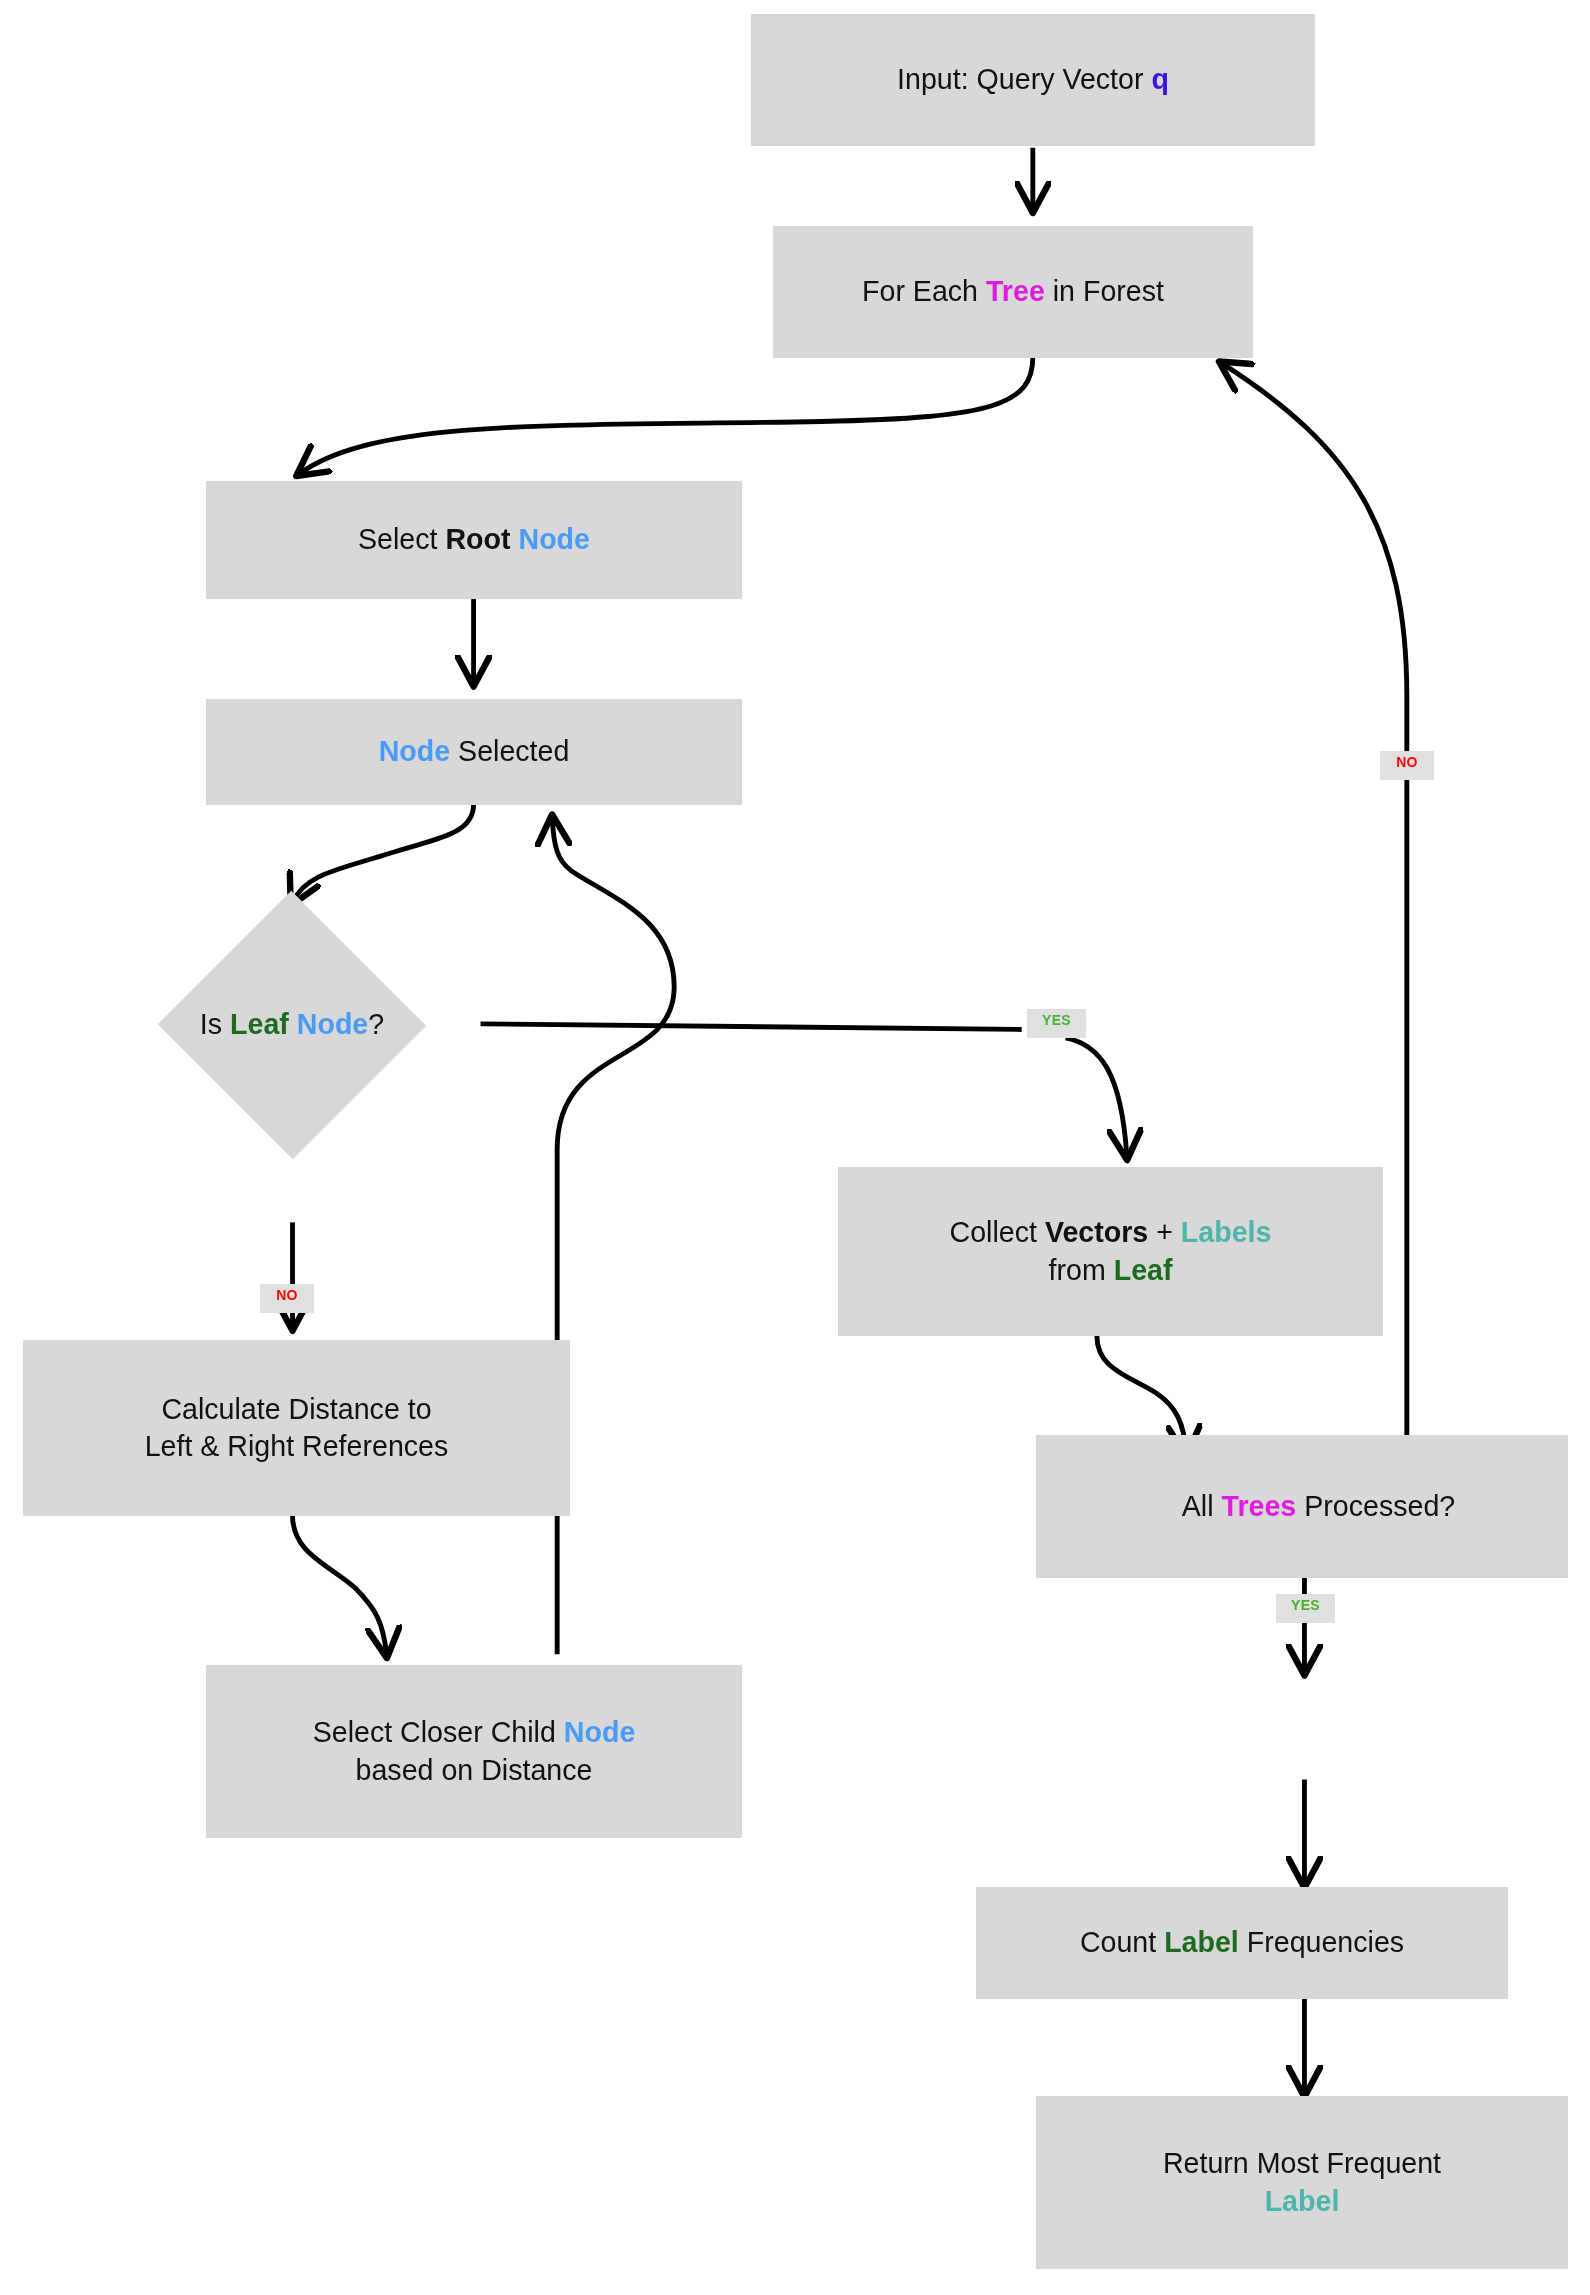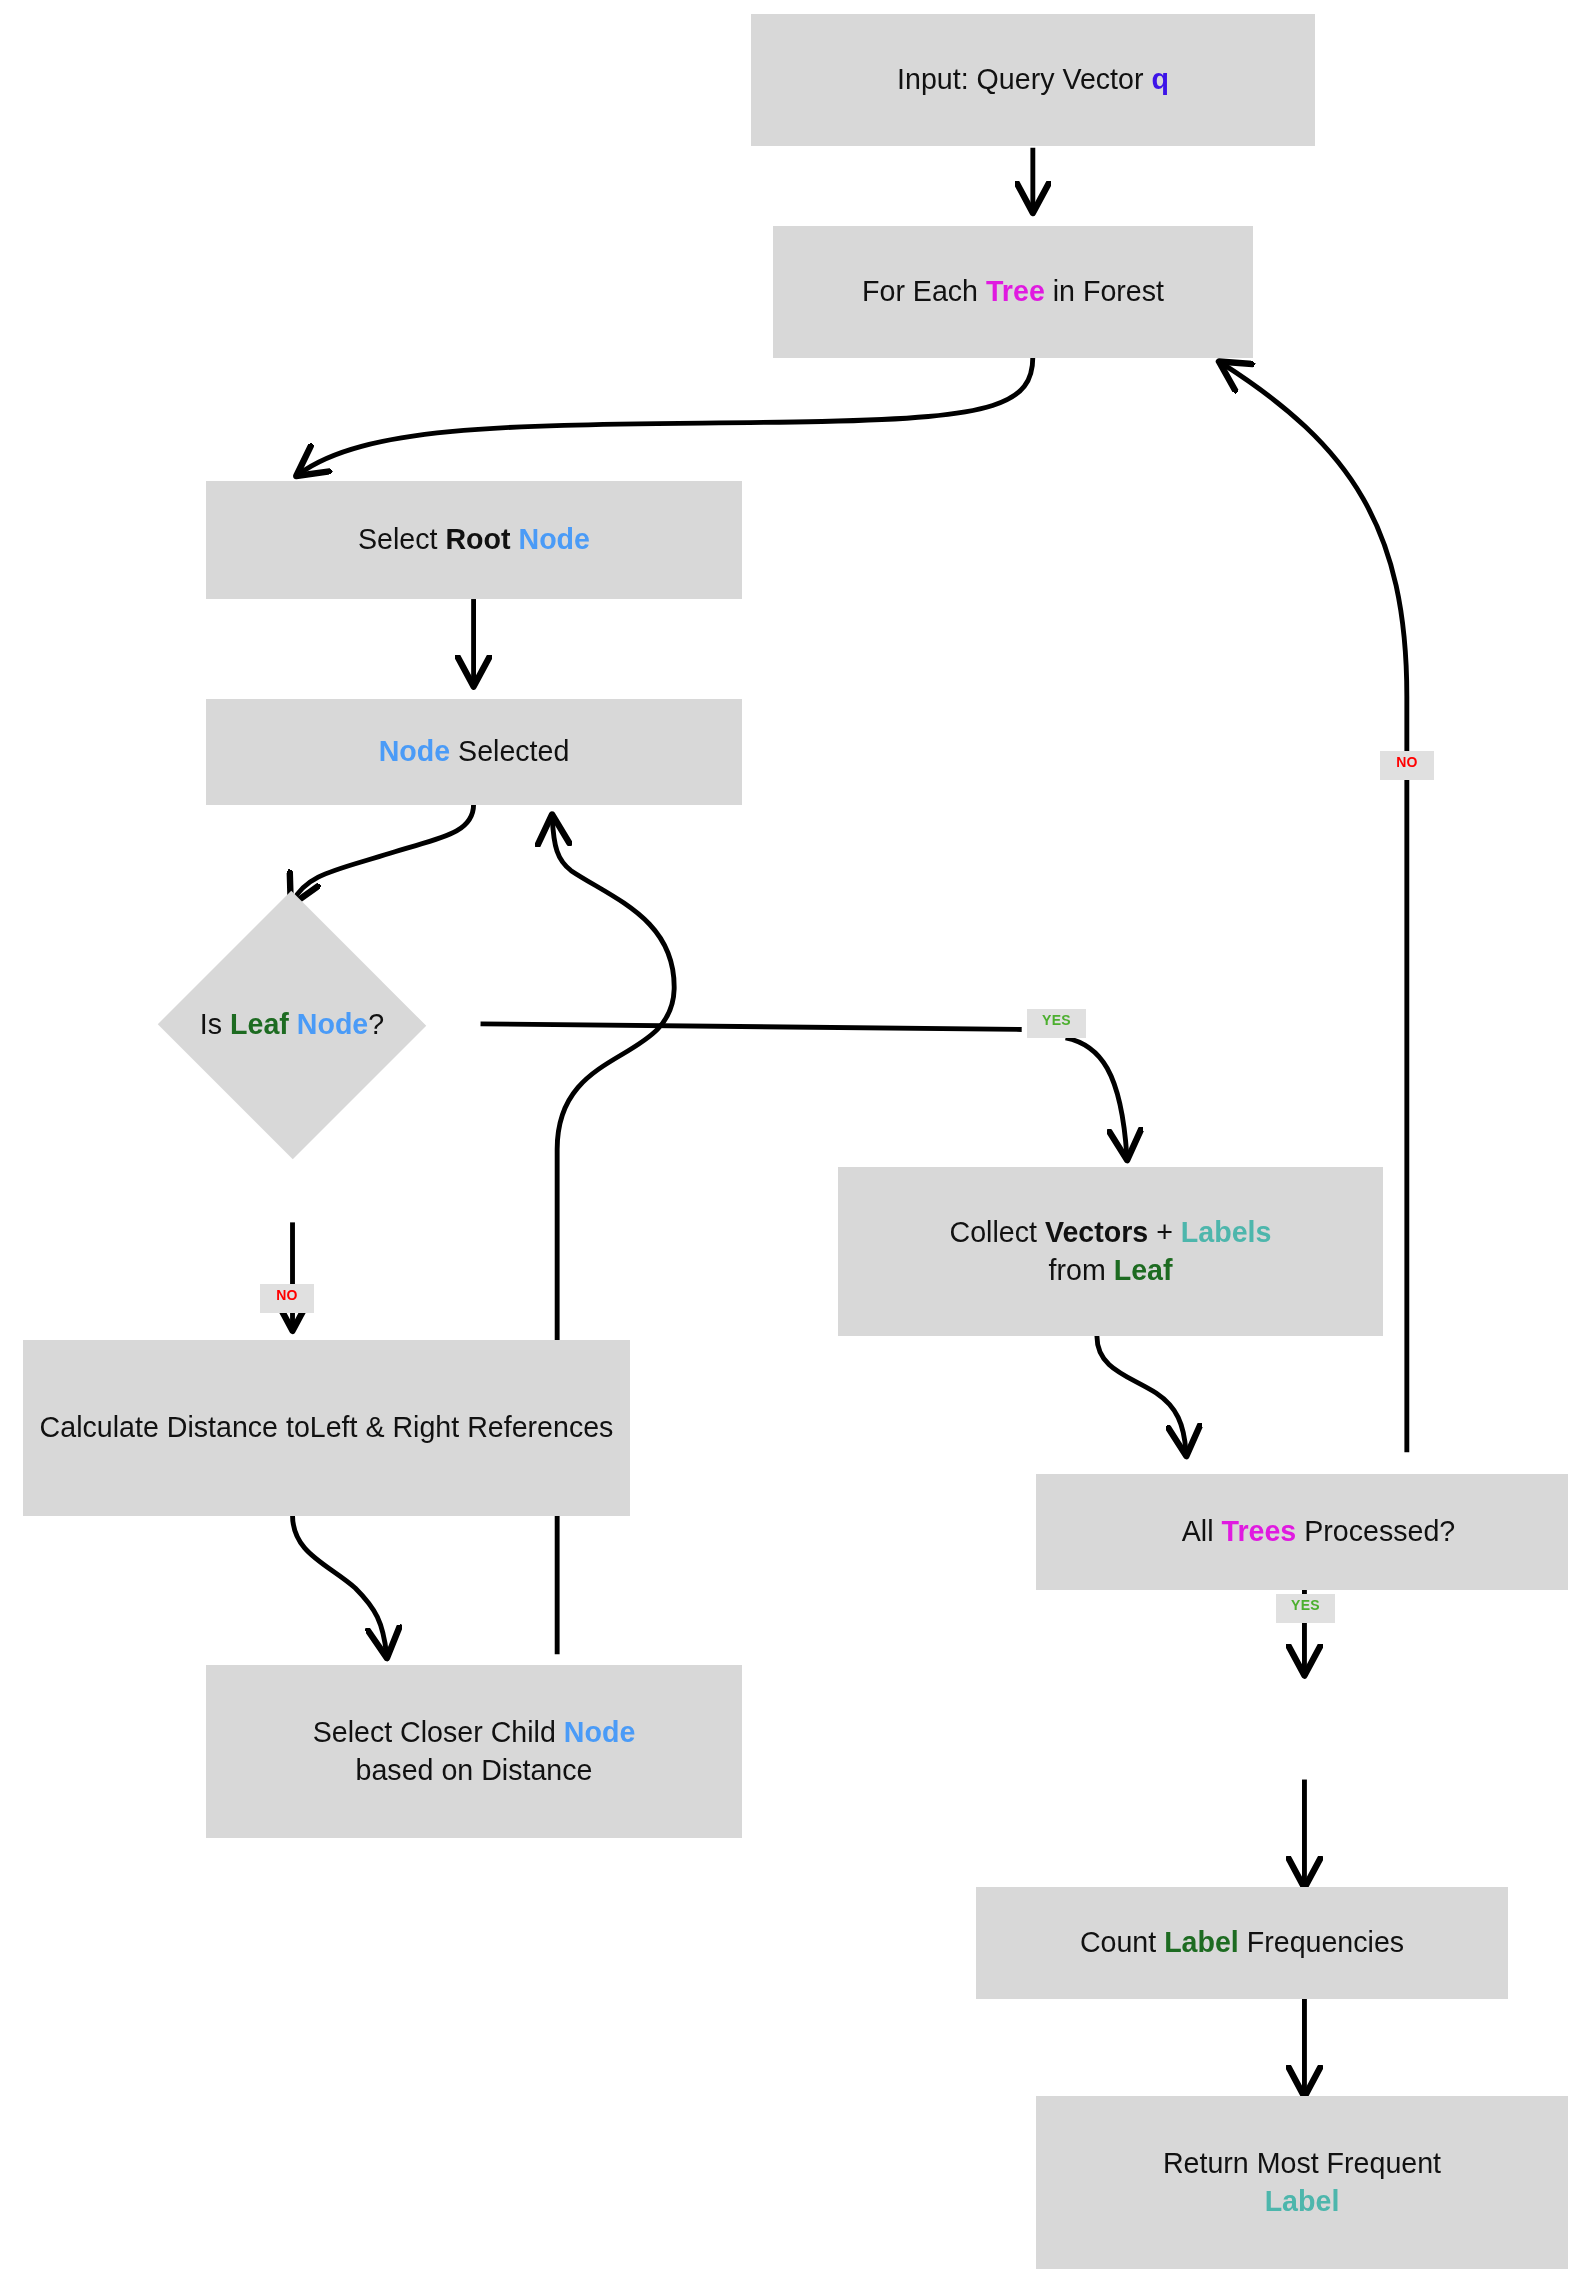--- a/index.html
+++ b/index.html
@@ -145,42 +145,42 @@
   </div>
 
   <div class="node diamond" style="left:104px; top:906px; width:376px; height:237px;">
     <div class="diamond-shape" style="left:73px; top:-24.4px; width:230px; height:286px; transform-origin:center;
                 transform: rotate(45deg) scale(0.83,0.66);"></div>
     <span class="diamond-label">
       <span>Is </span><span class="k-green">Leaf </span><span class="k-blue">Node</span><span>?</span>
     </span>
   </div>
 
-  <div class="node" style="left:23px; top:1340px; width:607px; height:176px; flex-direction:row;align-items:center;">
+  <div class="node" style="left:23px; top:1340px; width:547px; height:176px; flex-direction:column;align-items:center;">
     <span class="txt">Calculate Distance to</span>
     <span class="txt">Left &amp; Right References</span>
   </div>
 
   <div class="node" style="left:206px; top:1665px; width:536px; height:173px; flex-direction:column;align-items:center;">
     <span class="txt">
       <span>Select Closer Child </span><span class="k-blue">Node</span>
     </span>
     <span class="txt">based on Distance</span>
   </div>
 
   <div class="node" style="left:838px; top:1167px; width:545px; height:169px; flex-direction:column;">
     <span class="txt">
       <span>Collect </span><span class="k-bold">Vectors</span><span> + </span><span class="k-teal">Labels</span>
     </span>
     <span class="txt">
       <span>from </span><span class="k-green">Leaf</span>
     </span>
   </div>
 
-  <div class="node" style="left:1036px; top:1474px; width:532px; height:116px;padding-left:40px;">
+  <div class="node" style="left:1036px; top:1435px; width:532px; height:143px;padding-left:40px;">
     <span class="txt">
       <span>All </span><span class="k-magenta">Trees</span><span> Processed?</span>
     </span>
   </div>
 
 
   <div class="node" style="left:976px; top:1887px; width:532px; height:112px;">
     <span class="txt">
       <span>Count </span><span class="k-green">Label</span><span> Frequencies</span>
     </span>

